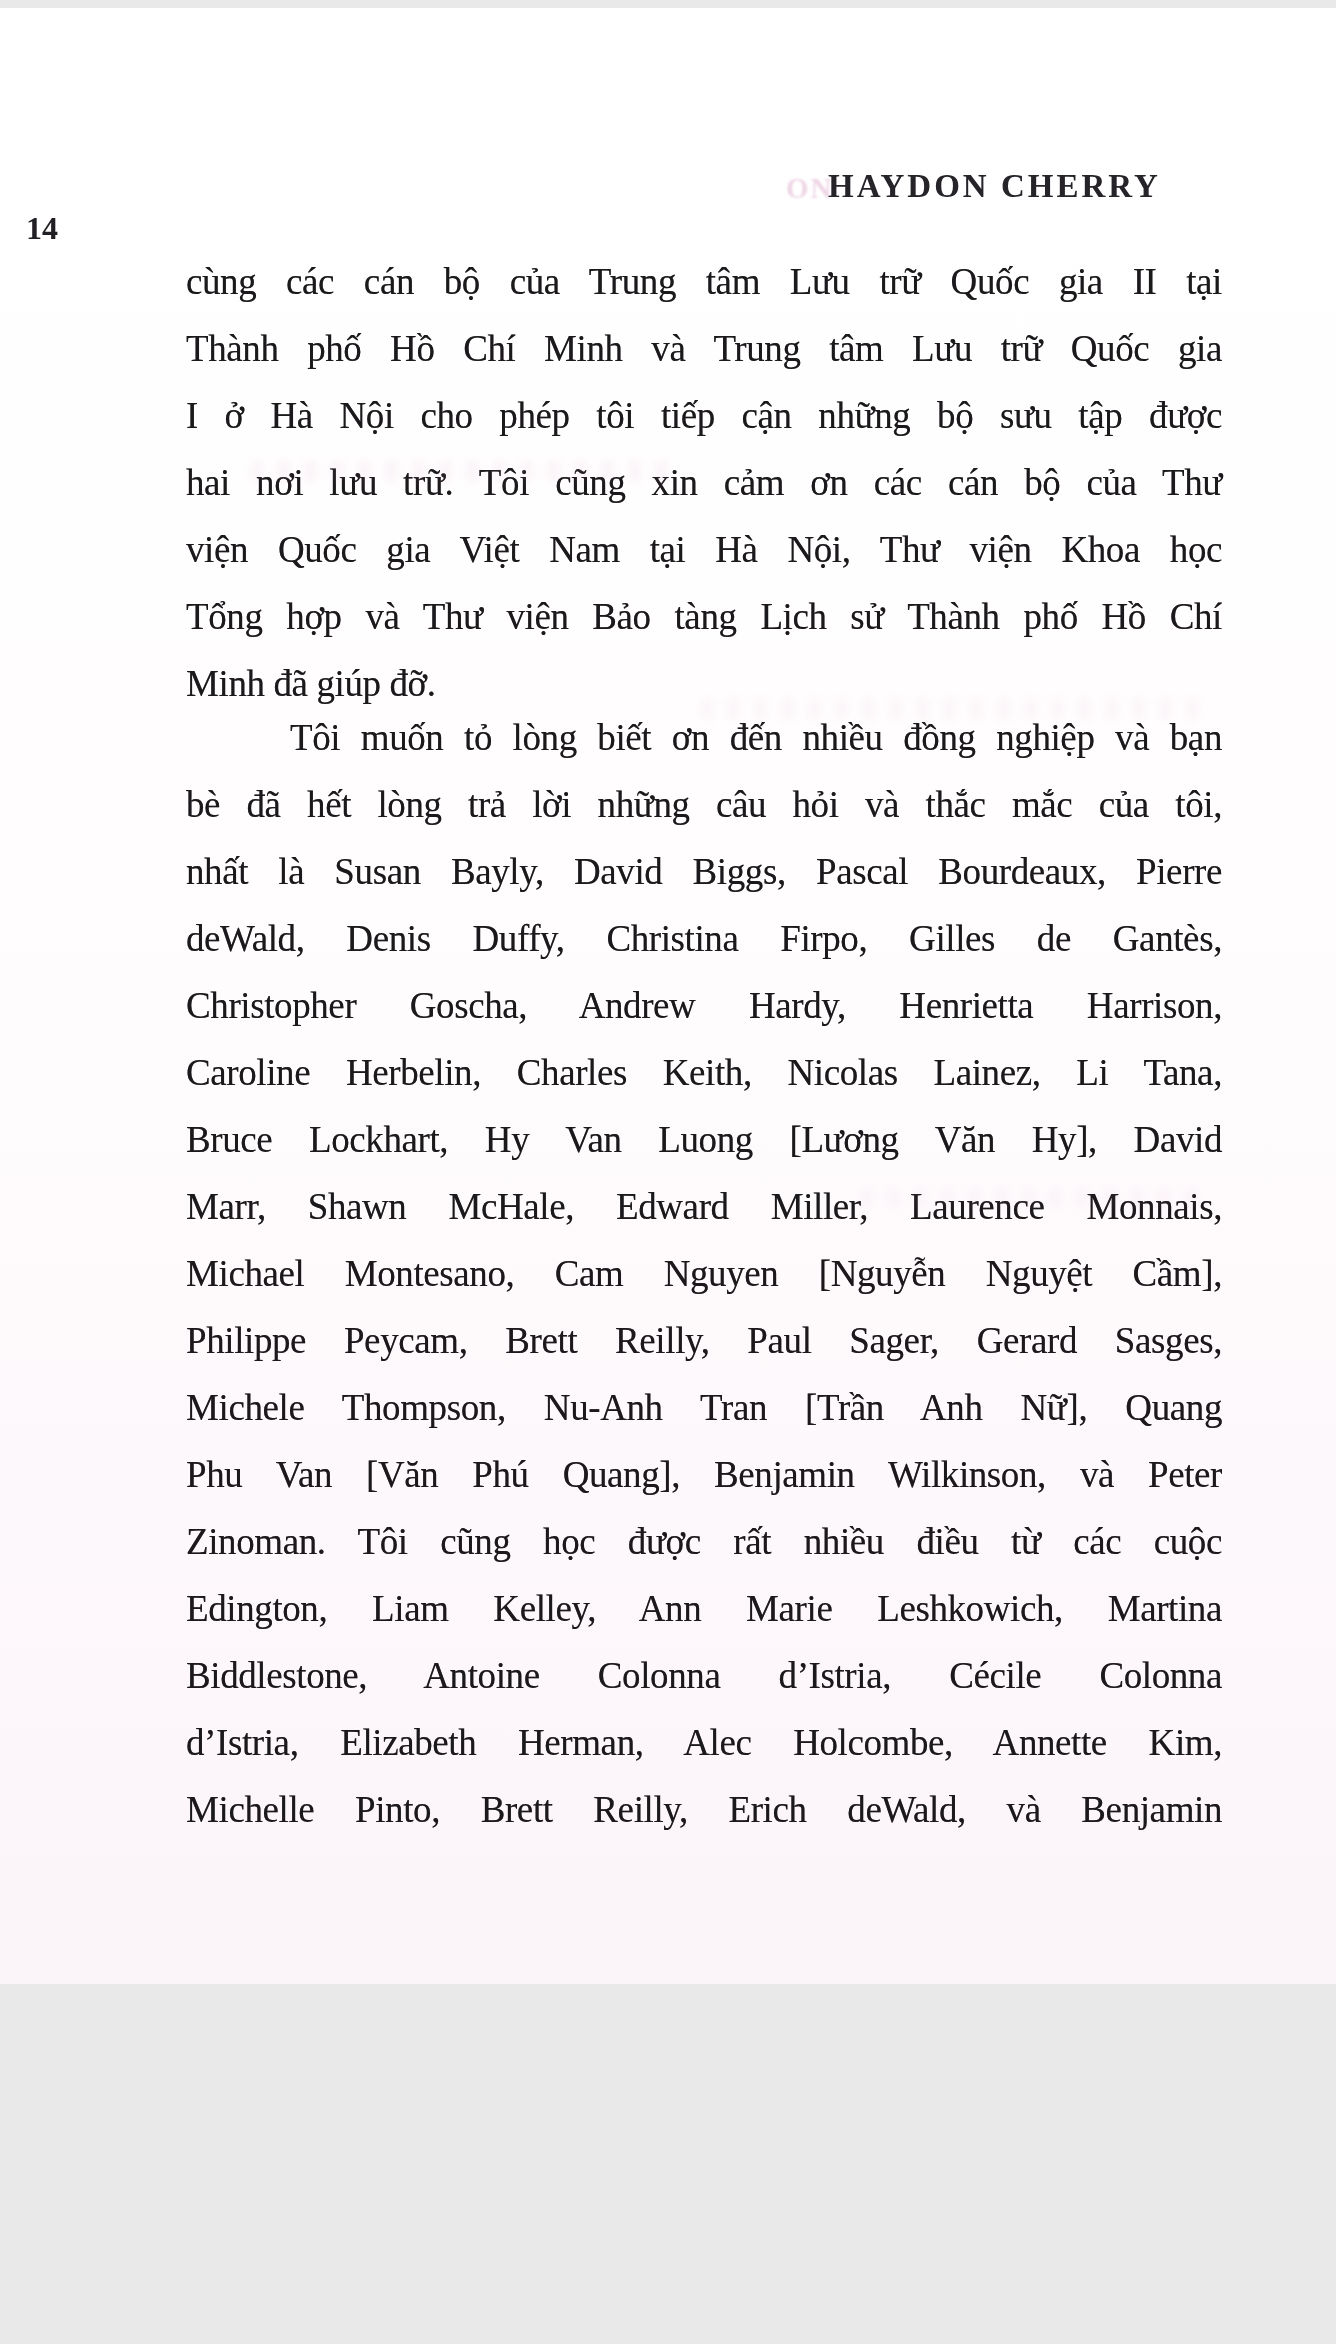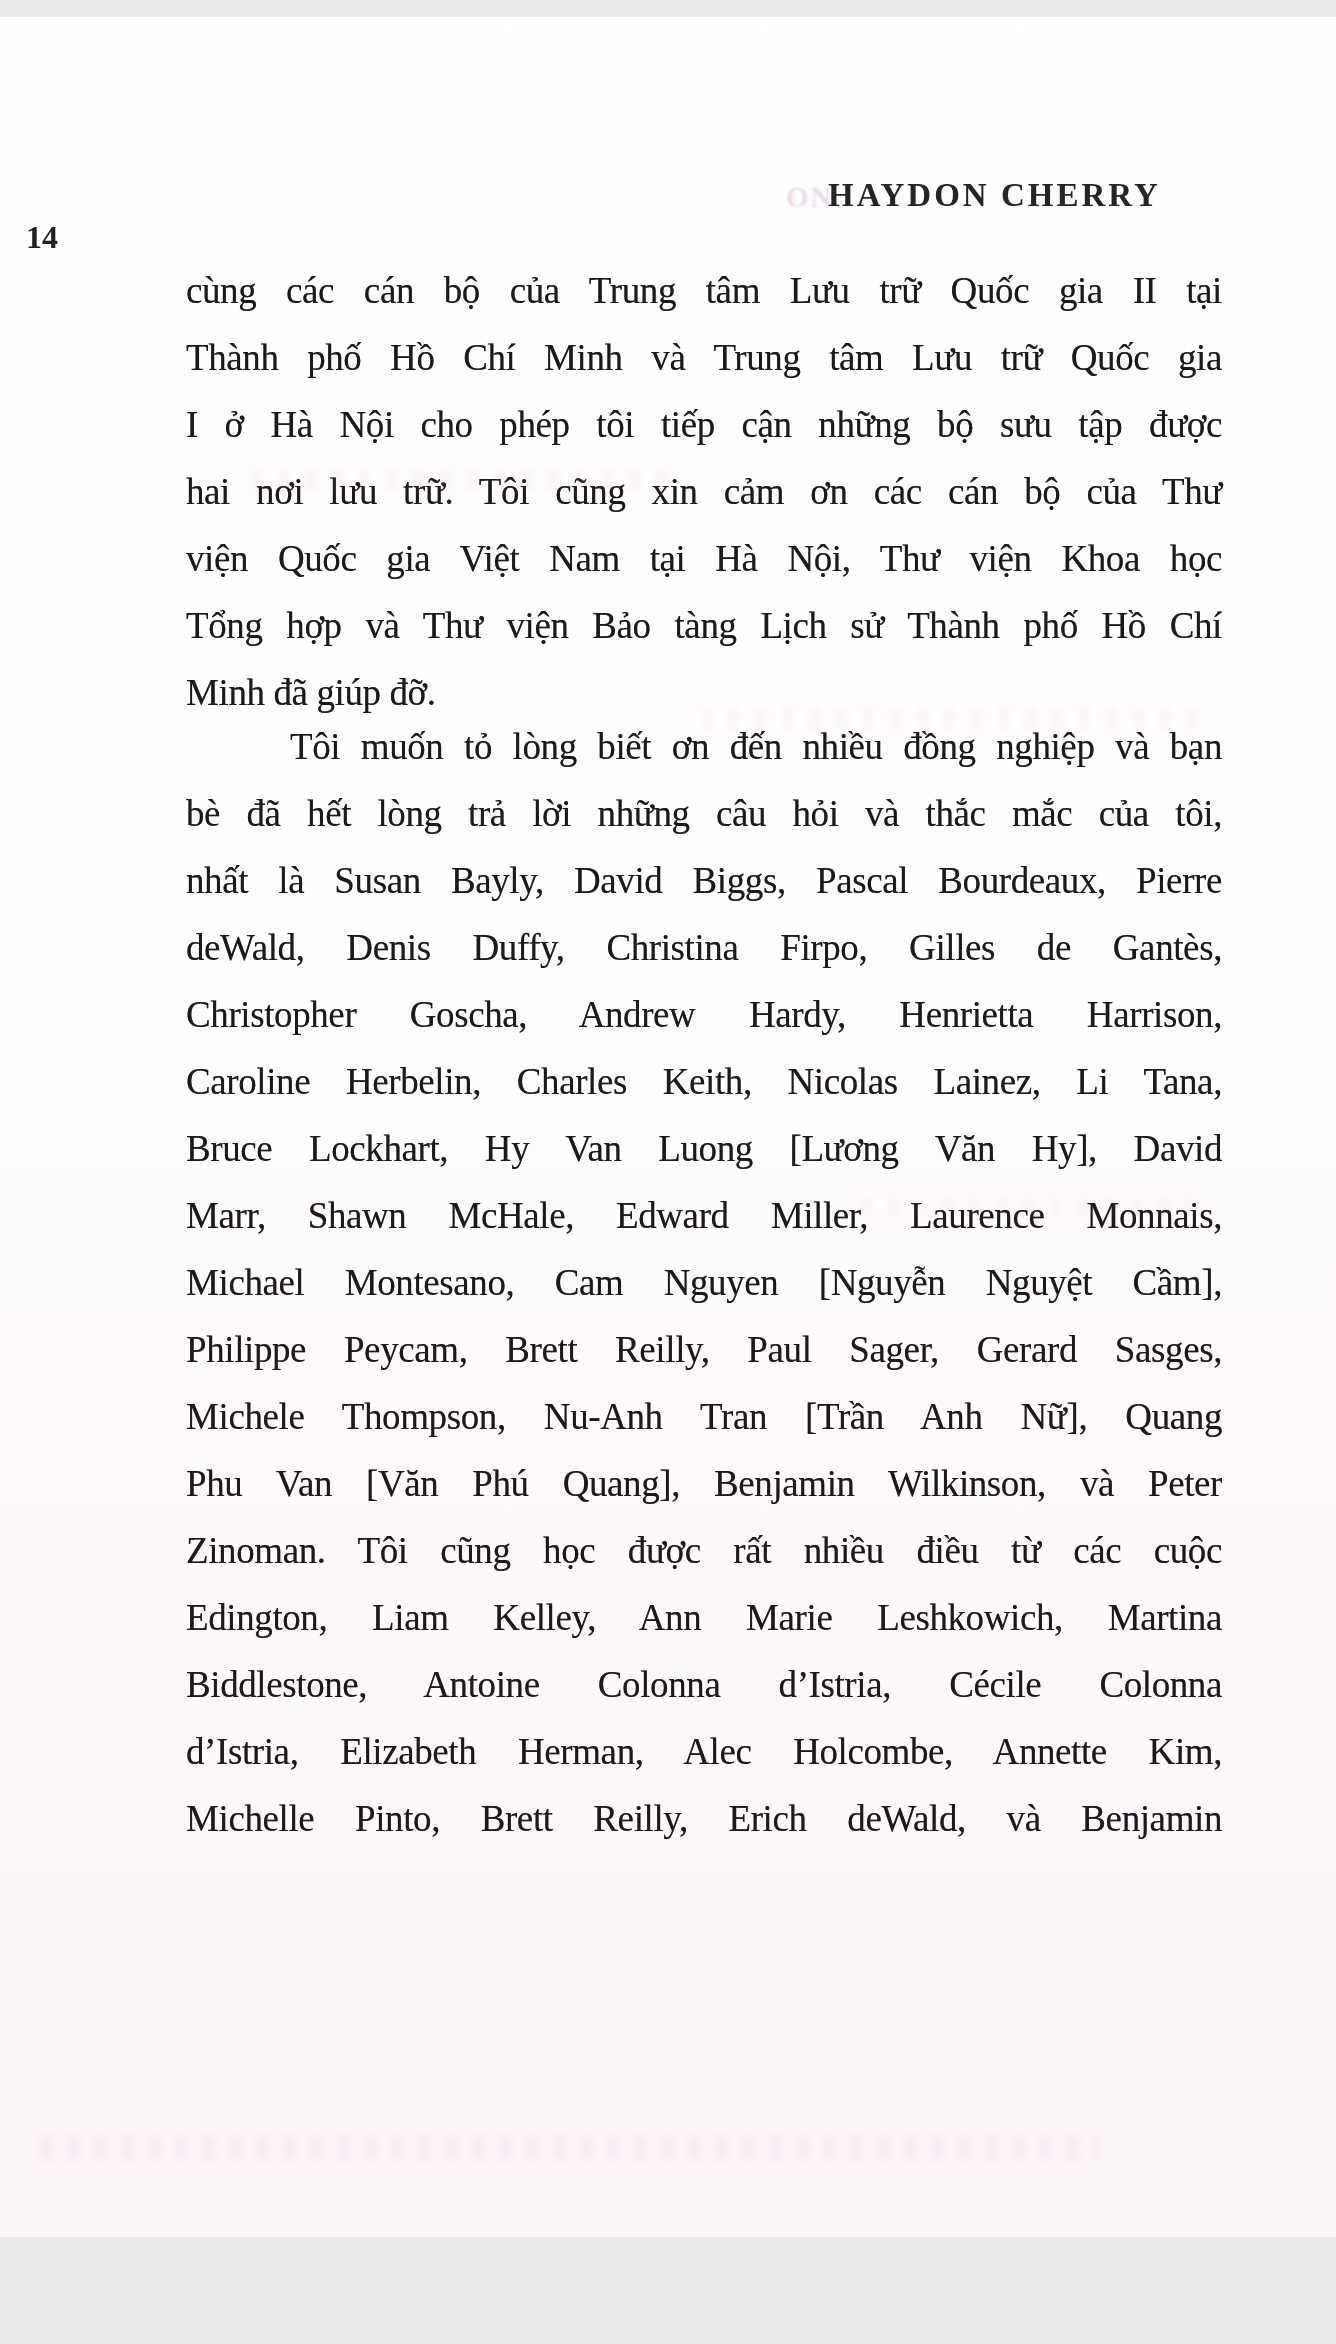--- a/index.html
+++ b/index.html
@@ -3,22 +3,22 @@
 <meta charset="utf-8">
 <style>
   html, body {
     margin: 0;
     padding: 0;
     background: #e9e9e9;
   }
   .page {
     position: relative;
     width: 1336px;
-    height: 2220px;
-    margin: 17px auto;
+    height: 1976px;
+    margin: 8px auto;
     overflow: hidden;
     background:
       linear-gradient(180deg, #ffffff 0%, #fffdfe 45%, #fdf8fb 78%, #fbf4f8 100%);
     font-family: "Liberation Serif", "DejaVu Serif", serif;
     color: #1b191c;
   }
 
   
   .running-head {
     position: absolute;

